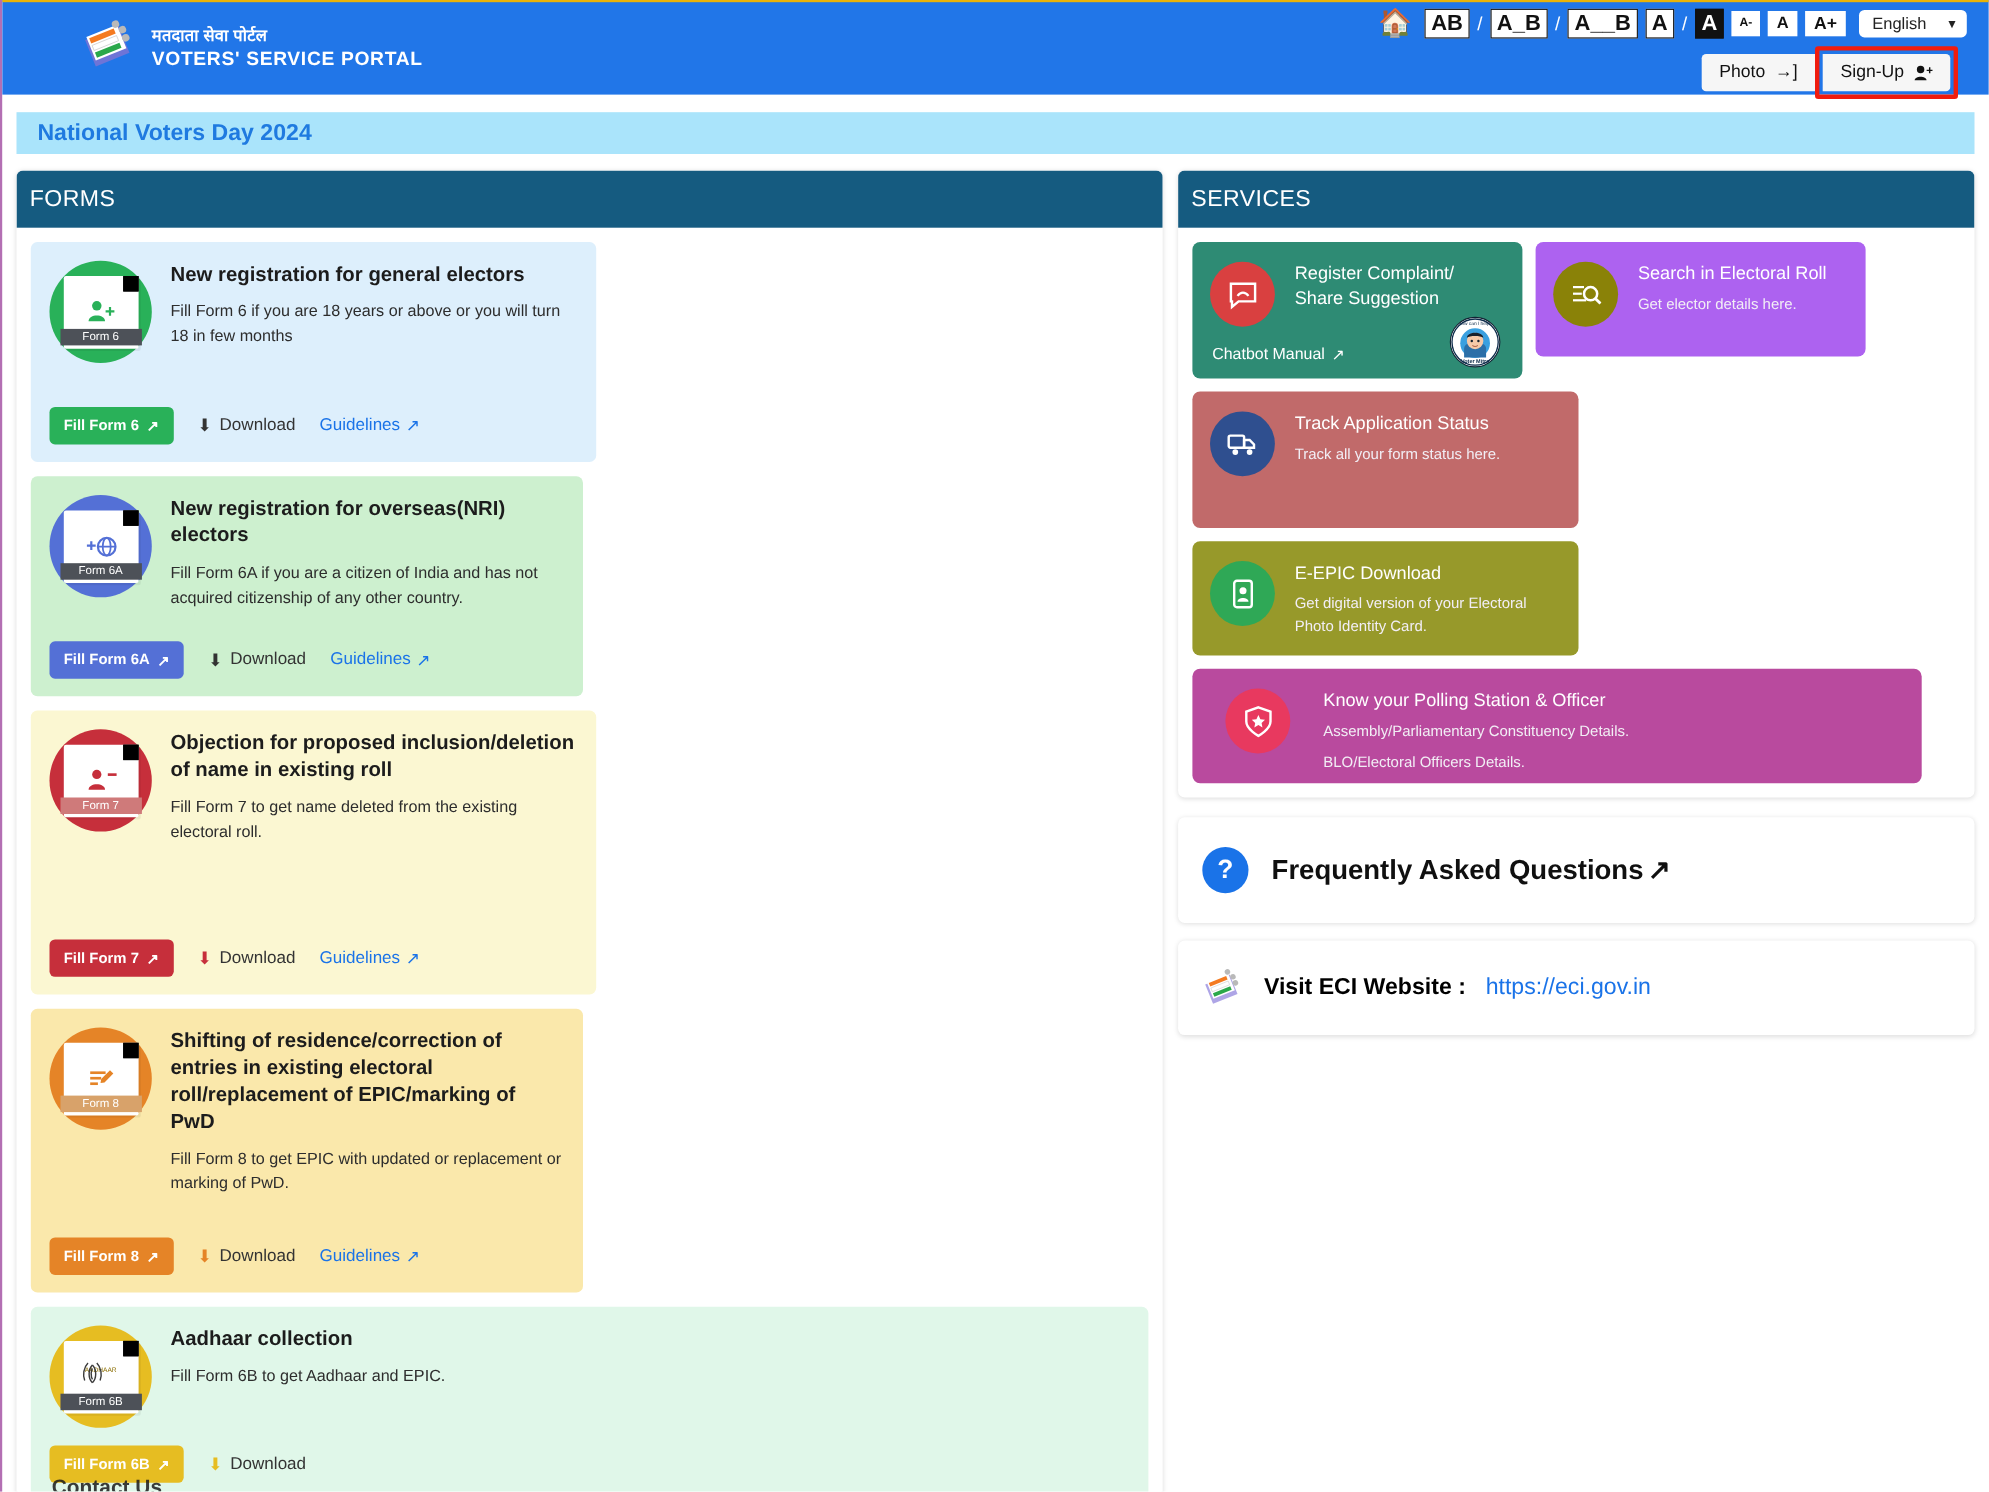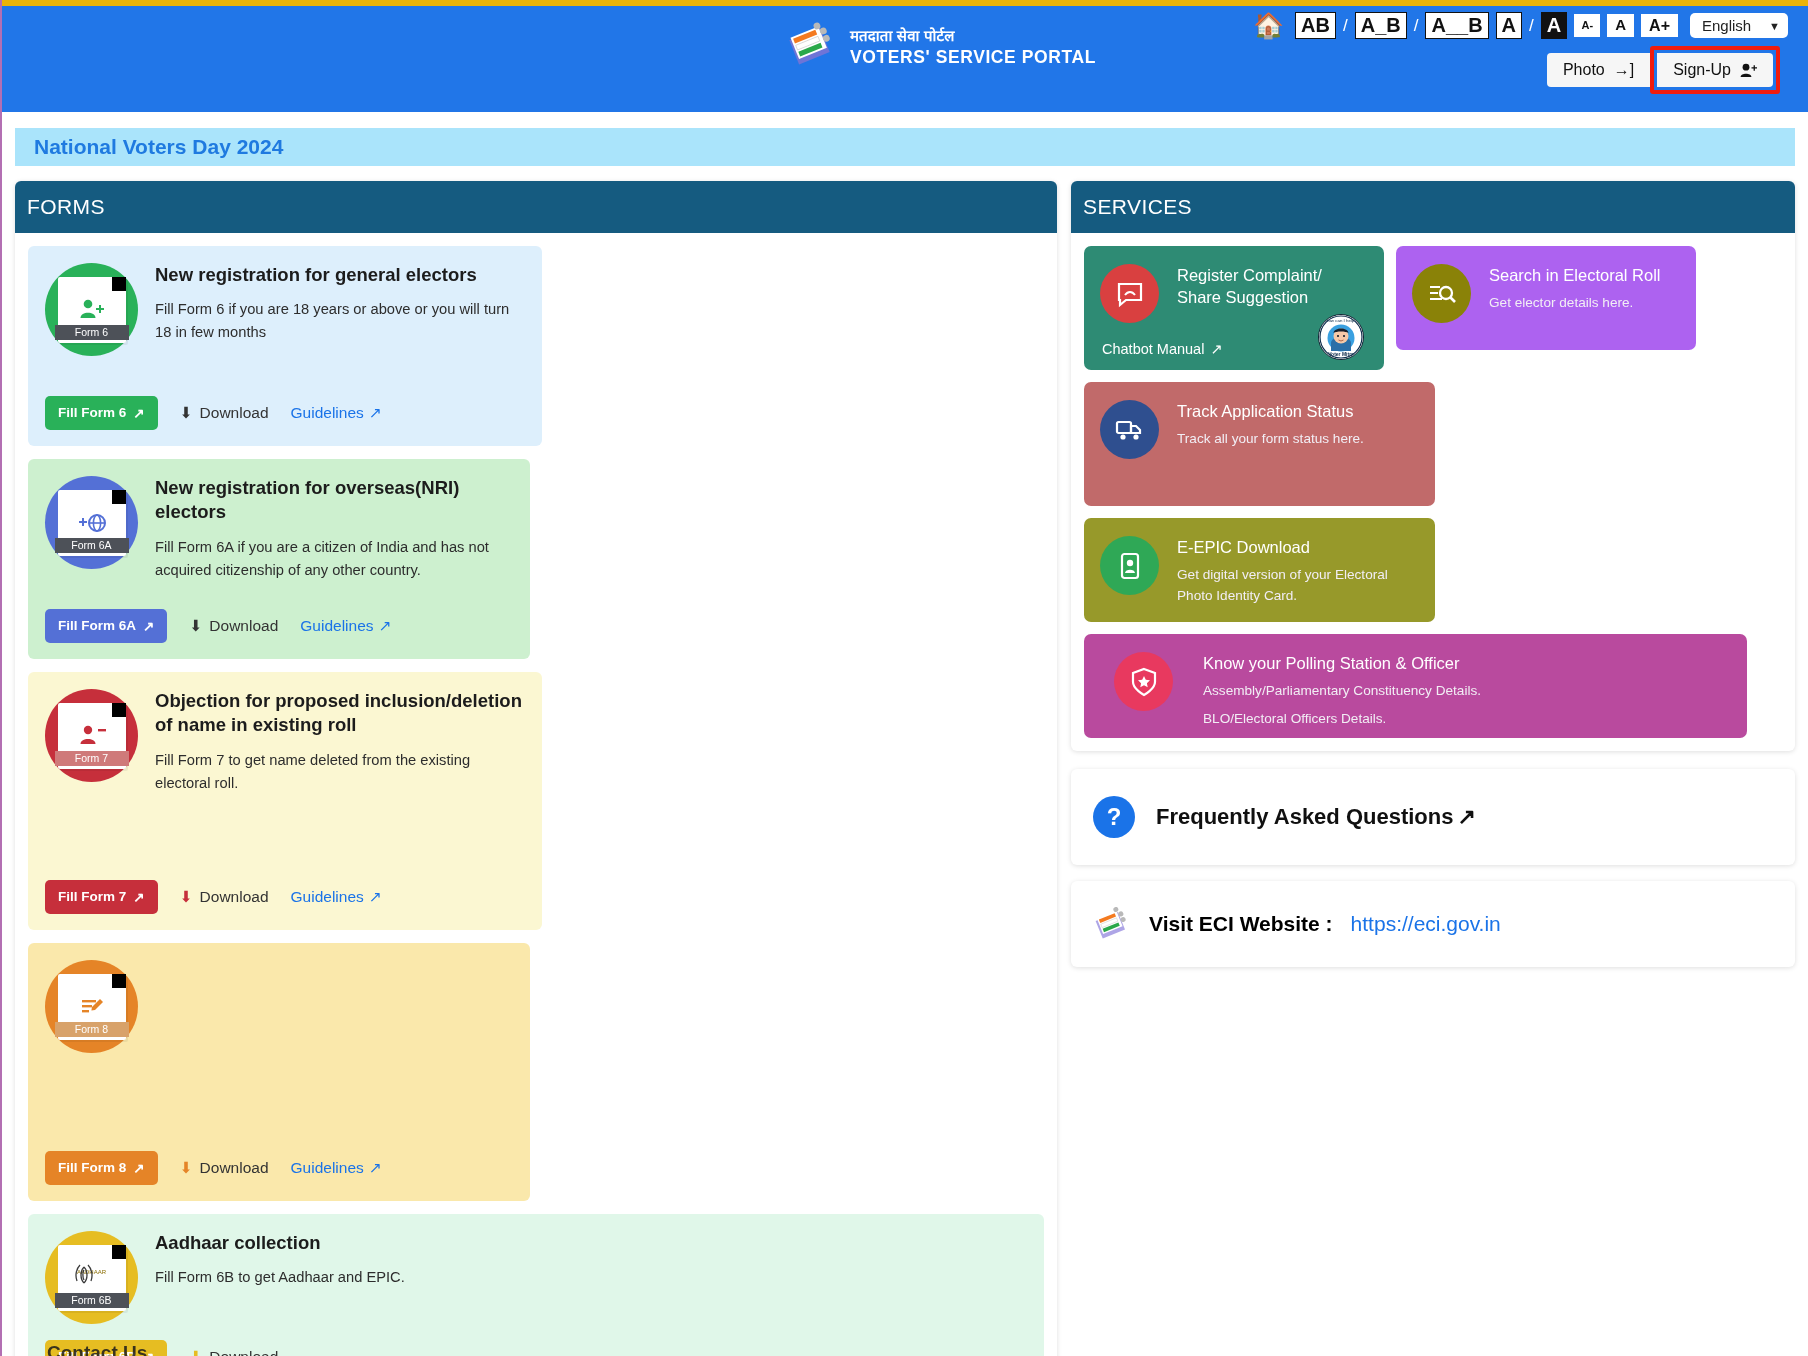--- a/index.html
+++ b/index.html
@@ -6,24 +6,23 @@
   html, body {
     width: 1808px; height: 1356px;
     background: #ffffff;
     font-family: "Liberation Sans", sans-serif;
     overflow: hidden;
   }
   body { position: relative; border-left: 2px solid #b36fb3; }
 
   
   .header {
-    height: 112px; background: #2176e8;
+    height: 86px; background: #2176e8;
     display: flex; align-items: flex-start; position: relative;
-    border-top: 6px solid #eab308;
-    justify-content: center;
+    border-top: 2px solid #eab308;
   }
   .brand { display: flex; align-items: center; gap: 14px; padding: 14px 0 0 70px; }
   .brand-logo { width: 52px; height: 52px; position: relative; }
   .brand-text-hi { font-size: 15px; color: #fff; font-weight: bold; letter-spacing: .2px; }
   .brand-text-en { font-size: 17.5px; color: #fff; font-weight: bold; letter-spacing: .6px; margin-top: 2px;}
 
   .hdr-right { position: absolute; right: 20px; top: 6px; display: flex; flex-direction: column; align-items: flex-end; gap: 7px;}
   .hdr-row1 { display: flex; align-items: center; gap: 7px; }
   .home-ico { color: #fff; font-size: 25px; line-height: 1; margin-right: 4px; }
   .sp-box {
@@ -97,21 +96,21 @@
   .svc-grid { display: flex; flex-wrap: wrap; gap: 12px; }
   .svc-tile { border-radius: 7px; padding: 18px 16px; display: flex; gap: 18px; position: relative; cursor:pointer;}
   .svc-ico { width: 59px; height: 59px; border-radius: 50%; flex: 0 0 59px; display: flex; align-items: center; justify-content: center; }
   .svc-title { color: #fff; font-size: 16.5px; line-height: 1.36; }
   .svc-sub { color: #f2eef5; font-size: 13.6px; margin-top: 7px; line-height: 1.5; }
   .chat-link { position: absolute; left: 18px; bottom: 13px; color: #fff; font-size: 14.5px; display: flex; gap: 6px; cursor:pointer;}
   .mitra { position: absolute; right: 20px; bottom: 10px; width: 46px; height: 46px; border-radius: 50%; background: #fff; border: 1.5px solid #123; display:flex; align-items:center; justify-content:center; overflow:hidden;}
 
   .faq-panel { margin-top: 18px; padding: 27px 22px; display: flex; align-items: center; gap: 21px; }
   .faq-circle { width: 42px; height: 42px; border-radius: 50%; background: #1a73e8; color: #fff; font-size: 24px; font-weight: bold; display:flex; align-items:center; justify-content:center;}
-  .faq-text { font-size: 22px; font-weight: bold; color: #101010; display:flex; align-items:center; gap:4px;}
+  .faq-text { font-size: 25px; font-weight: bold; color: #101010; display:flex; align-items:center; gap:4px;}
 
   .eci-panel { margin-top: 16px; padding: 26px 22px; display: flex; align-items: center; gap: 18px; }
   .eci-text { font-size: 21px; font-weight: bold; color: #000000; }
   .eci-link { font-size: 21px; color: #1a73e8; font-weight: normal; }
   .contact-ghost { position:absolute; left: 45px; bottom: 0px; font-size: 19px; font-weight: bold; color:#1b1b1b; opacity:.85; height: 14px; overflow: hidden;}
   svg { display: block; }
 </style>
 </head>
 <body>
 
@@ -295,20 +294,24 @@
                 <div class="doc">
                   <svg width="28" height="26" viewBox="0 0 28 26">
                       <rect x="4" y="6" width="14" height="2.4" fill="#e58427"></rect>
                       <rect x="4" y="11" width="10" height="2.4" fill="#e58427"></rect>
                       <rect x="4" y="16" width="7" height="2.4" fill="#e58427"></rect>
                       <path d="M22 5 l3 3 l-8 8 l-3.6 .6 l.6-3.6 z" fill="#e58427"></path>
                     </svg>
                   <span class="doc-badge" style="background:#d8a26a">Form 8</span>
                 </div>
               </div>
+              <div style="flex:1">
+                <div class="fcard-title">Shifting of residence/correction of entries in existing electoral roll/replacement of EPIC/marking of PwD</div>
+                <div class="fcard-desc">Fill Form 8 to get EPIC with updated or replacement or marking of PwD.</div>
+              </div>
             </div>
             <div class="fcard-actions">
               <button class="fill-btn" style="background:#e58427">
                 <span>Fill Form 8</span>
                   <span>↗</span>
               </button>
               <span class="dl-link">
                   <span style="color:#e58427">⬇</span>
                   <span>Download</span>
                 </span>

